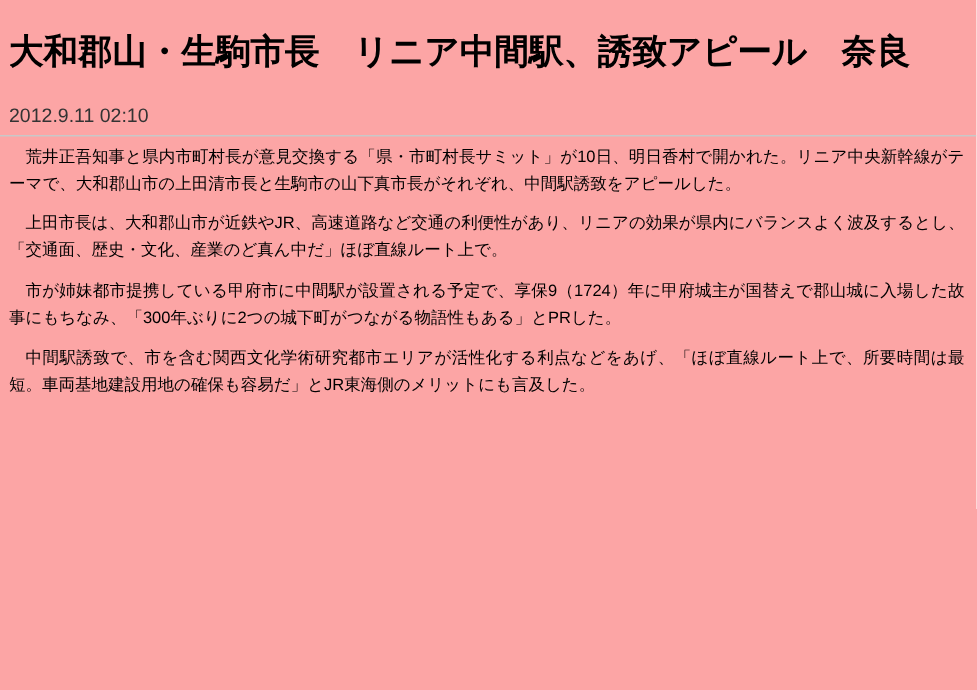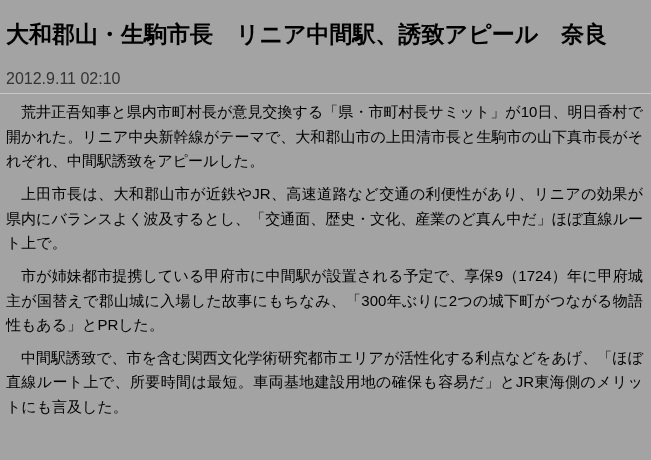--- a/index.html
+++ b/index.html
@@ -4,51 +4,51 @@
 <style>
   html, body {
     margin: 0;
     padding: 0;
     background: #ffffff;
   }
   .page {
     position: relative;
     width: 651px;
     height: 460px;
-    background: #a3a3a3;
+    background: #fca5a5;
     box-sizing: border-box;
     overflow: hidden;
     font-family: "Liberation Sans", "DejaVu Sans", sans-serif;
     color: #000000;
   }
   .headline {
     font-size: 23px;
     font-weight: bold;
     line-height: 1.15;
     letter-spacing: 0px;
     padding: 6px 4px 0 6px;
     white-space: nowrap;
   }
   .timestamp {
-    font-size: 16px;
+    font-size: 13px;
     color: #333333;
     padding: 6px 0 0 6px;
     line-height: 1.2;
   }
   .rule {
     border: none;
     border-top: 1px solid #c8c8c8;
     margin: 5px 0 0 0;
     height: 0;
   }
   .body {
     padding: 6px 8px 0 6px;
   }
   .para {
-    font-size: 15px;
+    font-size: 11px;
     line-height: 1.62;
     text-align: justify;
     text-justify: inter-ideograph;
     margin: 0 0 9px 0;
     text-indent: 1em;
   }
   .para:last-child {
     margin-bottom: 12px;
   }
 </style>

